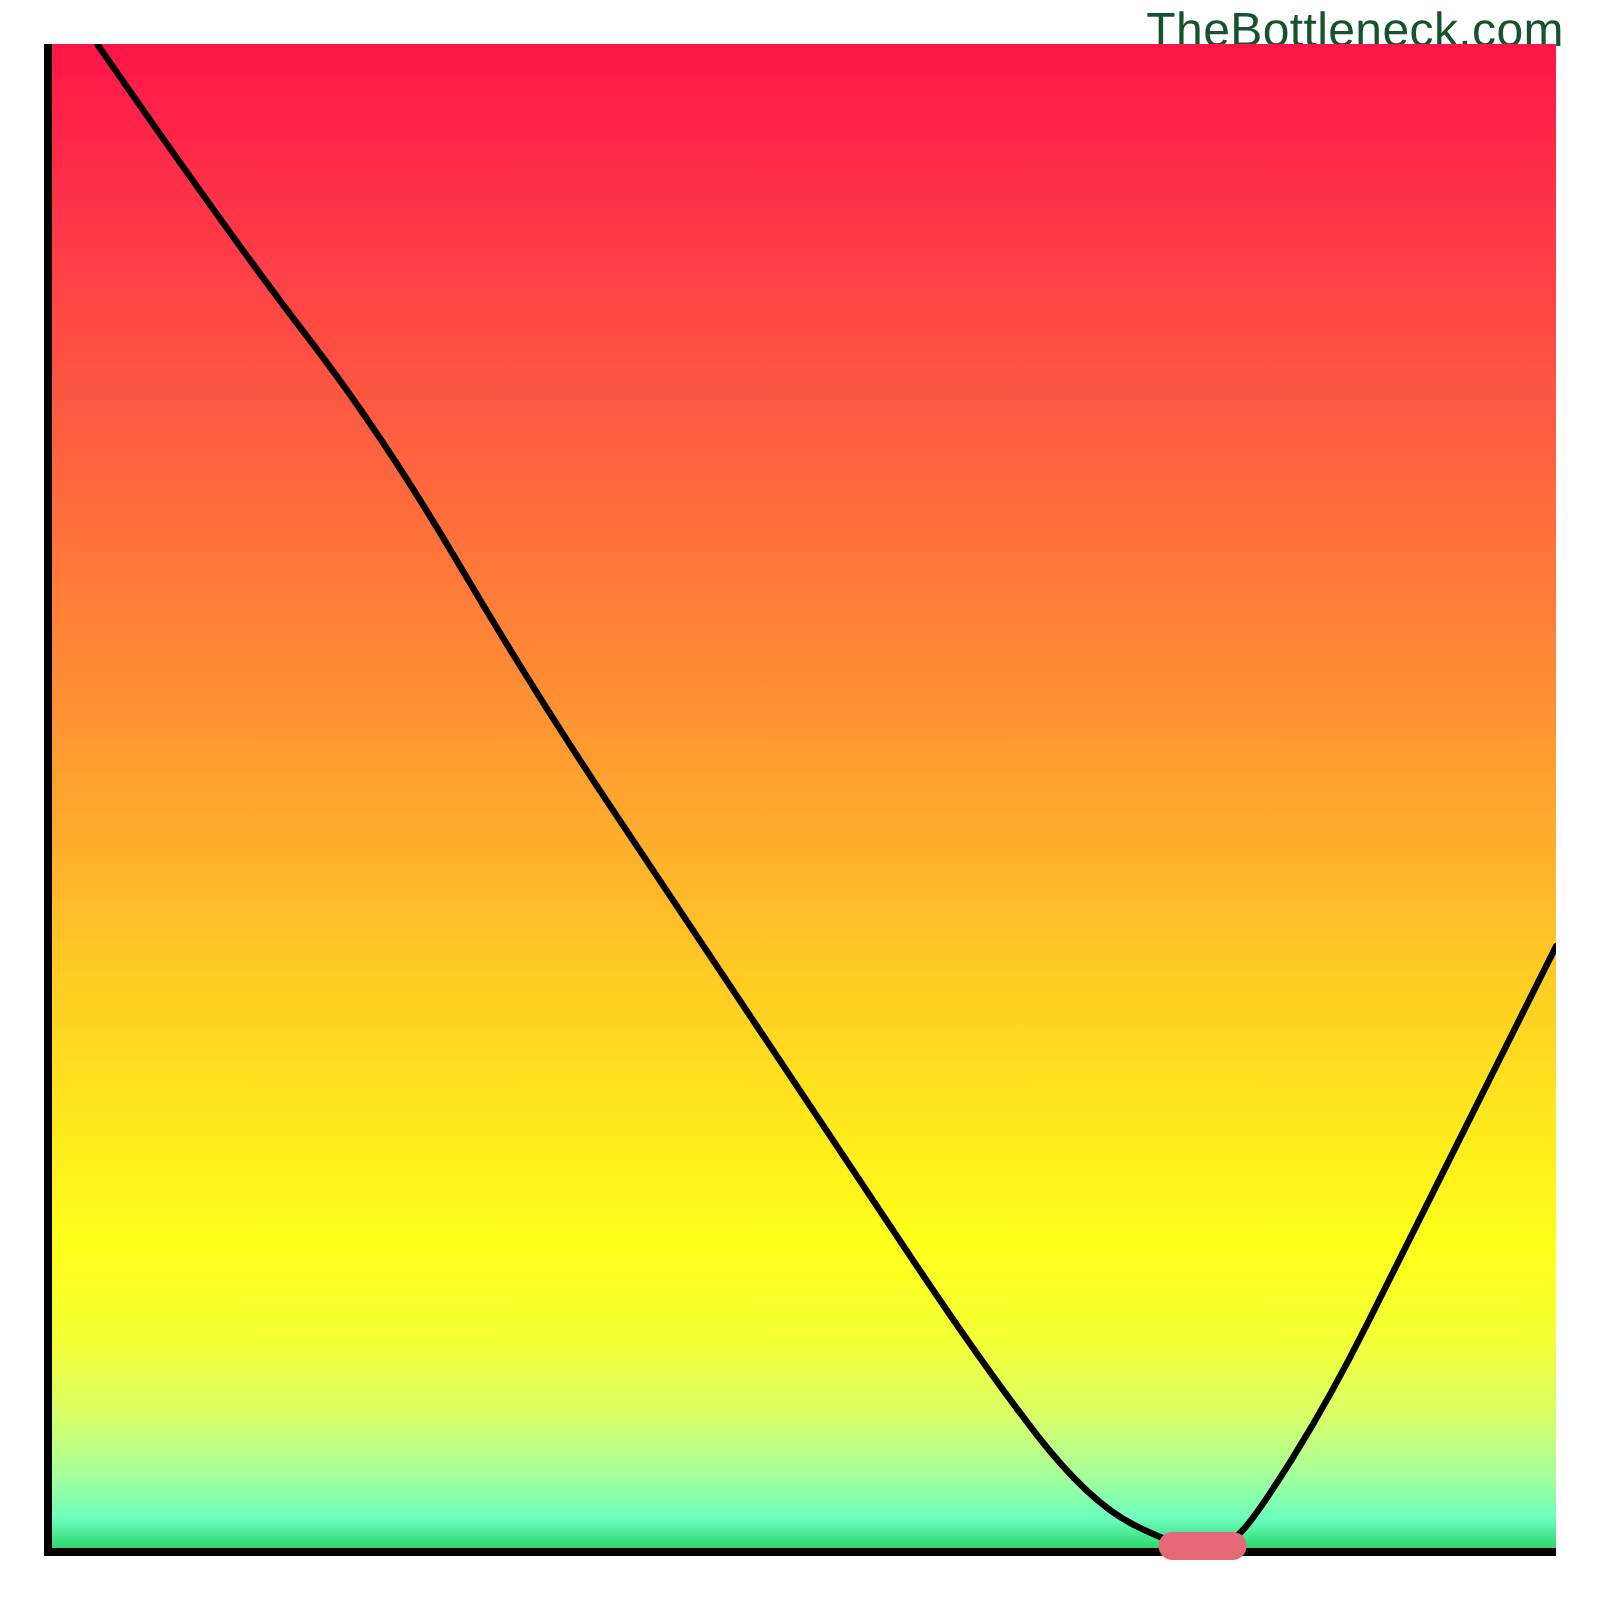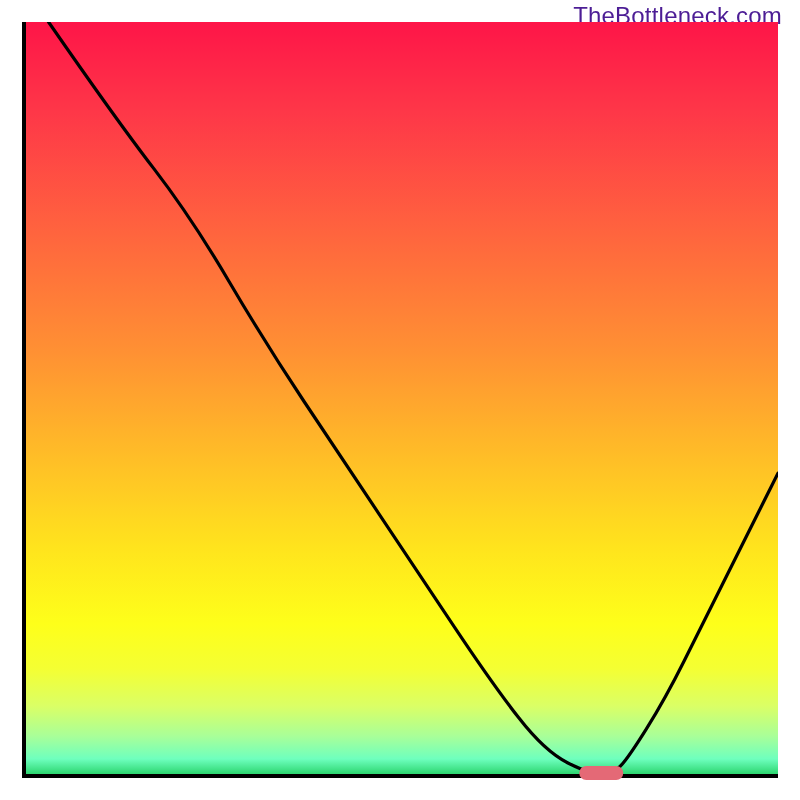--- a/index.html
+++ b/index.html
@@ -8,21 +8,21 @@
     width: 800px;
     height: 800px;
     background: #ffffff;
     overflow: hidden;
     font-family: Arial, Helvetica, sans-serif;
   }
   .watermark {
     position: absolute;
     top: 2px;
     right: 18px;
-    color: #4c1d95;
+    color: #14532d;
     font-size: 24px;
     font-weight: 500;
     letter-spacing: 0.2px;
     user-select: none;
   }
   .plot-area {
     position: absolute;
     left: 22px;
     top: 22px;
     width: 756px;

